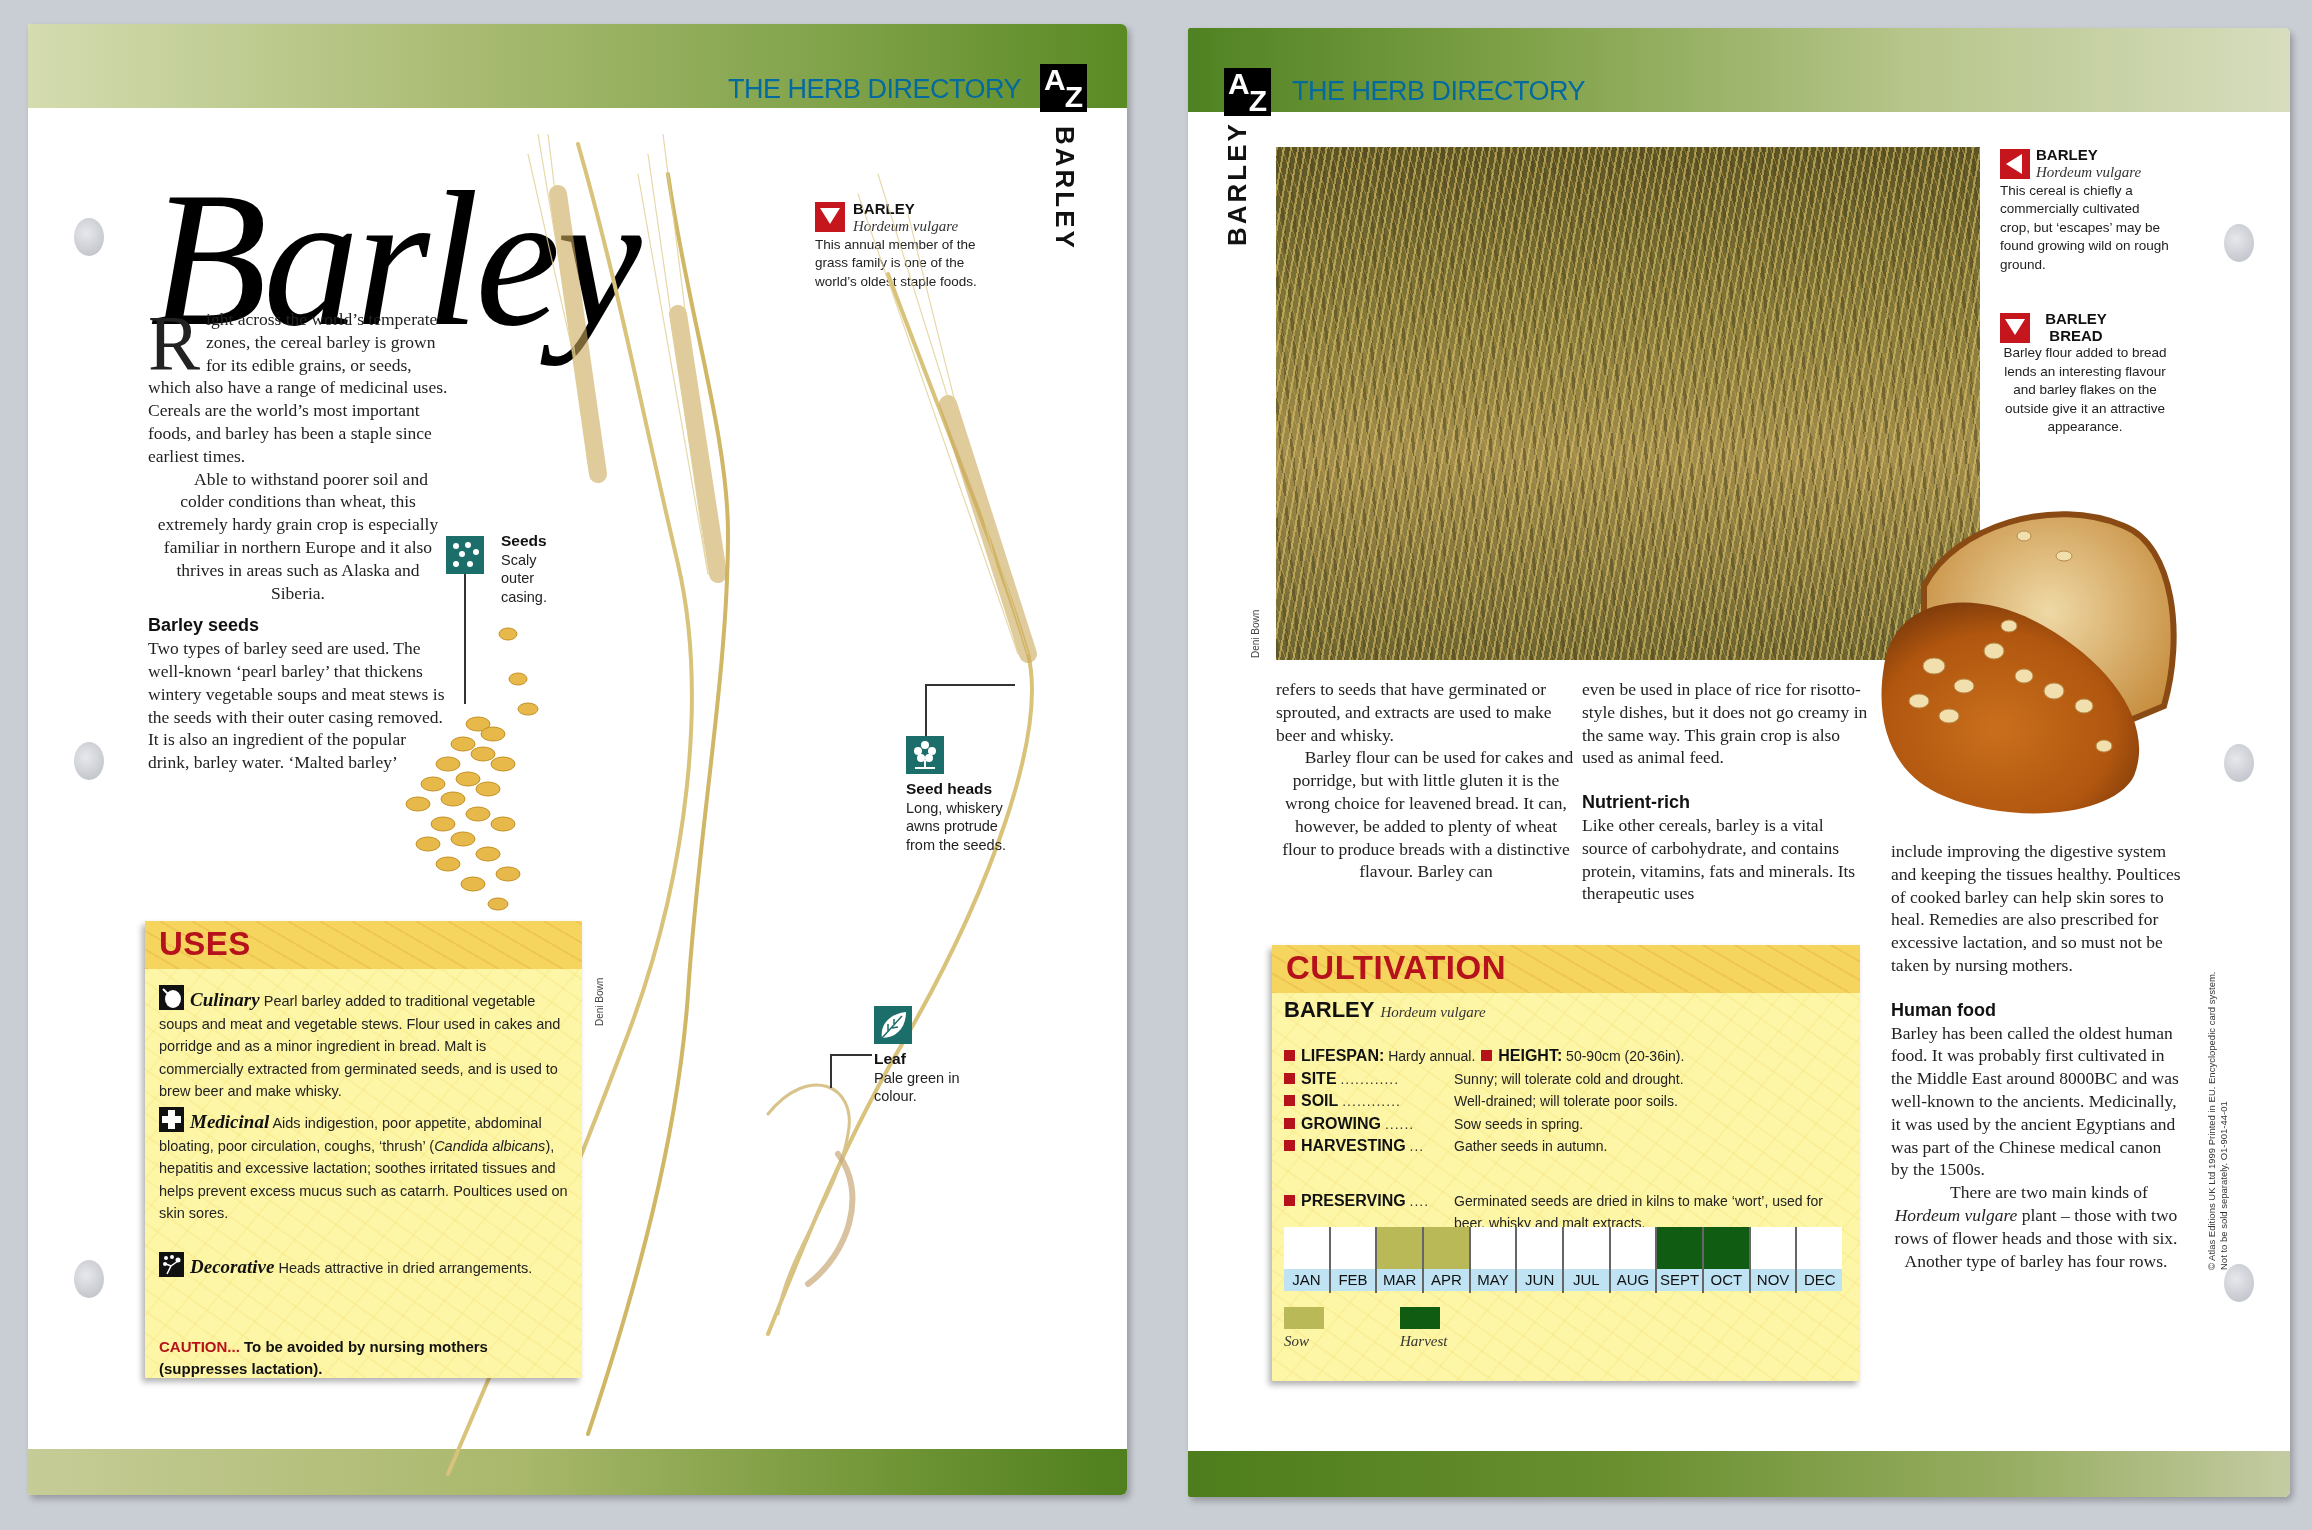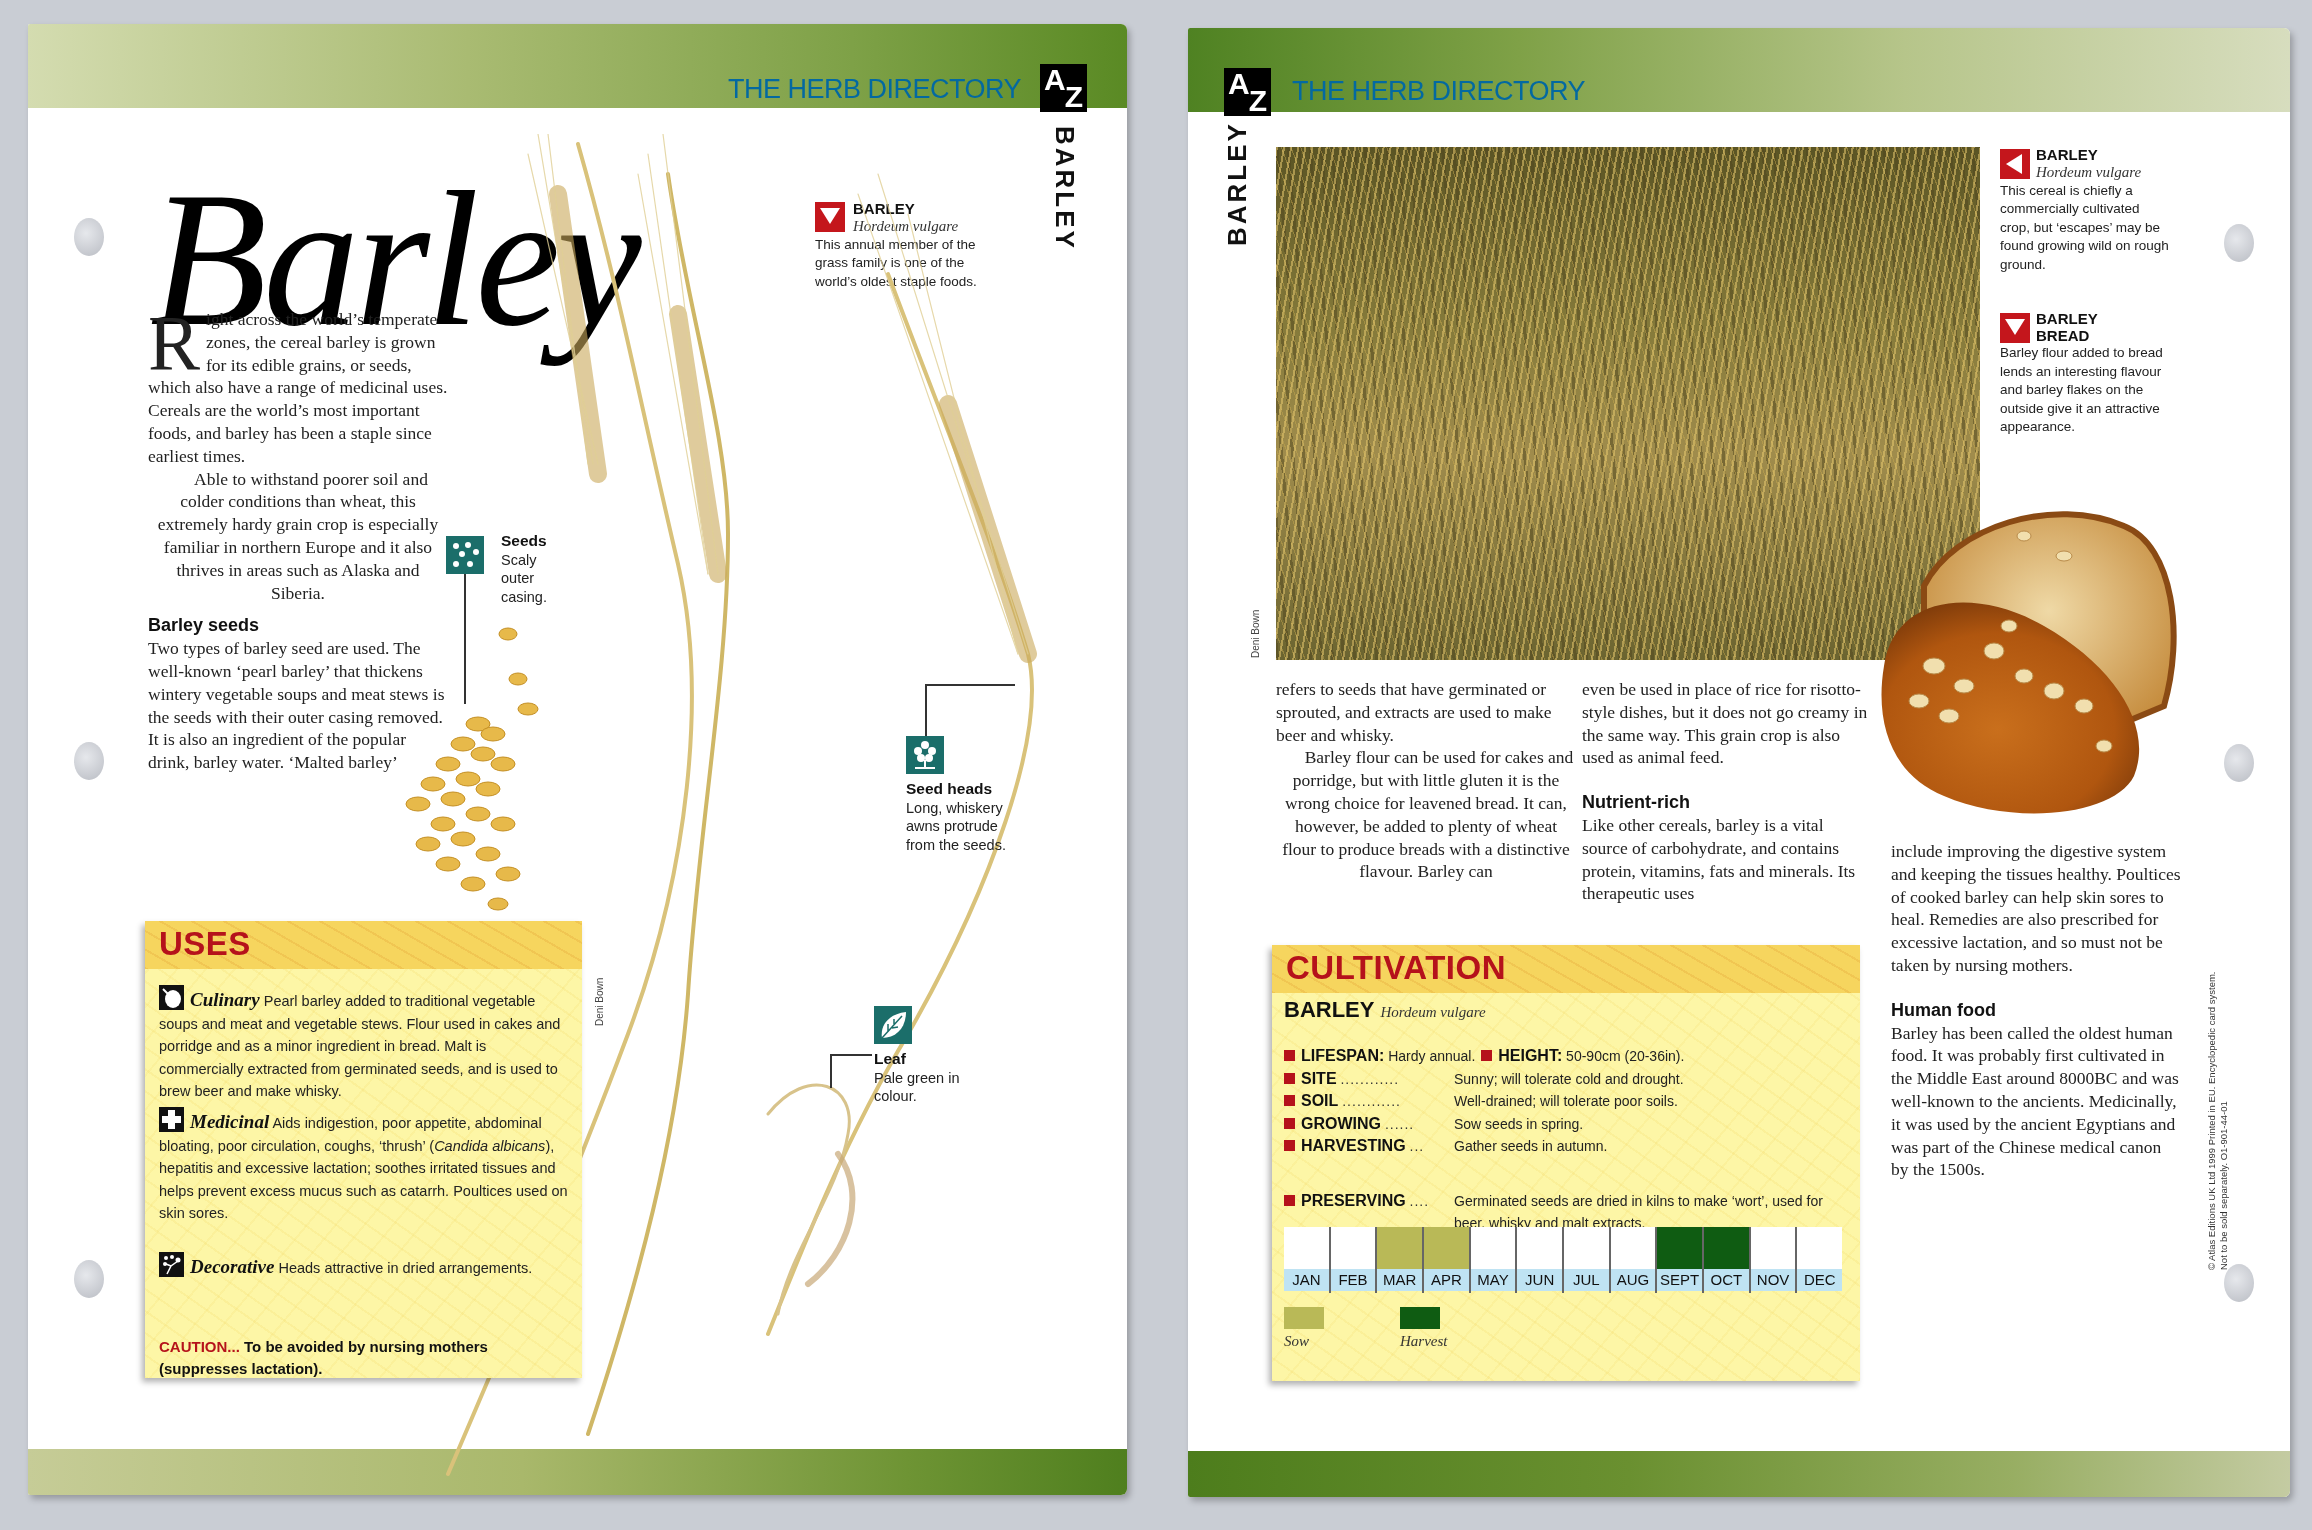--- a/index.html
+++ b/index.html
@@ -258,38 +258,39 @@
 
   <div class="credit" style="left:62px;top:630px;">Deni Bown</div>
 
   <div class="tri lft" style="left:812px;top:121px;"></div>
   <div class="side-note" style="left:812px;top:118px;width:170px;">
     <div class="name" style="margin-left:36px;">BARLEY</div>
     <div class="latin" style="margin-left:36px;">Hordeum vulgare</div>
     <div>This cereal is chiefly a commercially cultivated crop, but ‘escapes’ may be found growing wild on rough ground.</div>
   </div>
   <div class="tri" style="left:812px;top:285px;"></div>
-  <div class="side-note" style="left:812px;top:282px;width:170px;">
+  <div class="side-note" style="left:812px;top:282px;width:170px;text-align:center;">
     <div class="name" style="margin-left:36px;width:80px;">BARLEY BREAD</div>
     <div>Barley flour added to bread lends an interesting flavour and barley flakes on the outside give it an attractive appearance.</div>
   </div>
 
   <div class="body-text" style="left:88px;top:650px;width:300px;">
     <p>refers to seeds that have germinated or sprouted, and extracts are used to make beer and whisky.</p>
     <p class="indent">Barley flour can be used for cakes and porridge, but with little gluten it is the wrong choice for leavened bread. It can, however, be added to plenty of wheat flour to produce breads with a distinctive flavour. Barley can</p>
   </div>
   <div class="body-text" style="left:394px;top:650px;width:290px;">
     <p>even be used in place of rice for risotto-style dishes, but it does not go creamy in the same way. This grain crop is also used as animal feed.</p>
     <div class="subhead" style="margin-top:22px;">Nutrient-rich</div>
     <p>Like other cereals, barley is a vital source of carbohydrate, and contains protein, vitamins, fats and minerals. Its therapeutic uses</p>
   </div>
   <div class="body-text" style="left:703px;top:812px;width:290px;">
     <p>include improving the digestive system and keeping the tissues healthy. Poultices of cooked barley can help skin sores to heal. Remedies are also prescribed for excessive lactation, and so must not be taken by nursing mothers.</p>
     <div class="subhead" style="margin-top:22px;">Human food</div>
     <p>Barley has been called the oldest human food. It was probably first cultivated in the Middle East around 8000BC and was well-known to the ancients. Medicinally, it was used by the ancient Egyptians and was part of the Chinese medical canon by the 1500s.</p>
+    <p class="indent"><span>There are two main kinds of</span> <i>Hordeum vulgare</i> <span>plant – those with two rows of flower heads and those with six. Another type of barley has four rows.</span></p>
   </div>
 
   <div class="ybox" style="left:84px;top:917px;width:588px;height:436px;">
     <div class="ybar"></div>
     <div class="yhead">CULTIVATION</div>
     <div class="cult-name">
       <span>BARLEY</span><i>Hordeum vulgare</i>
     </div>
     <div class="cult-rows">
       <div class="crow">

